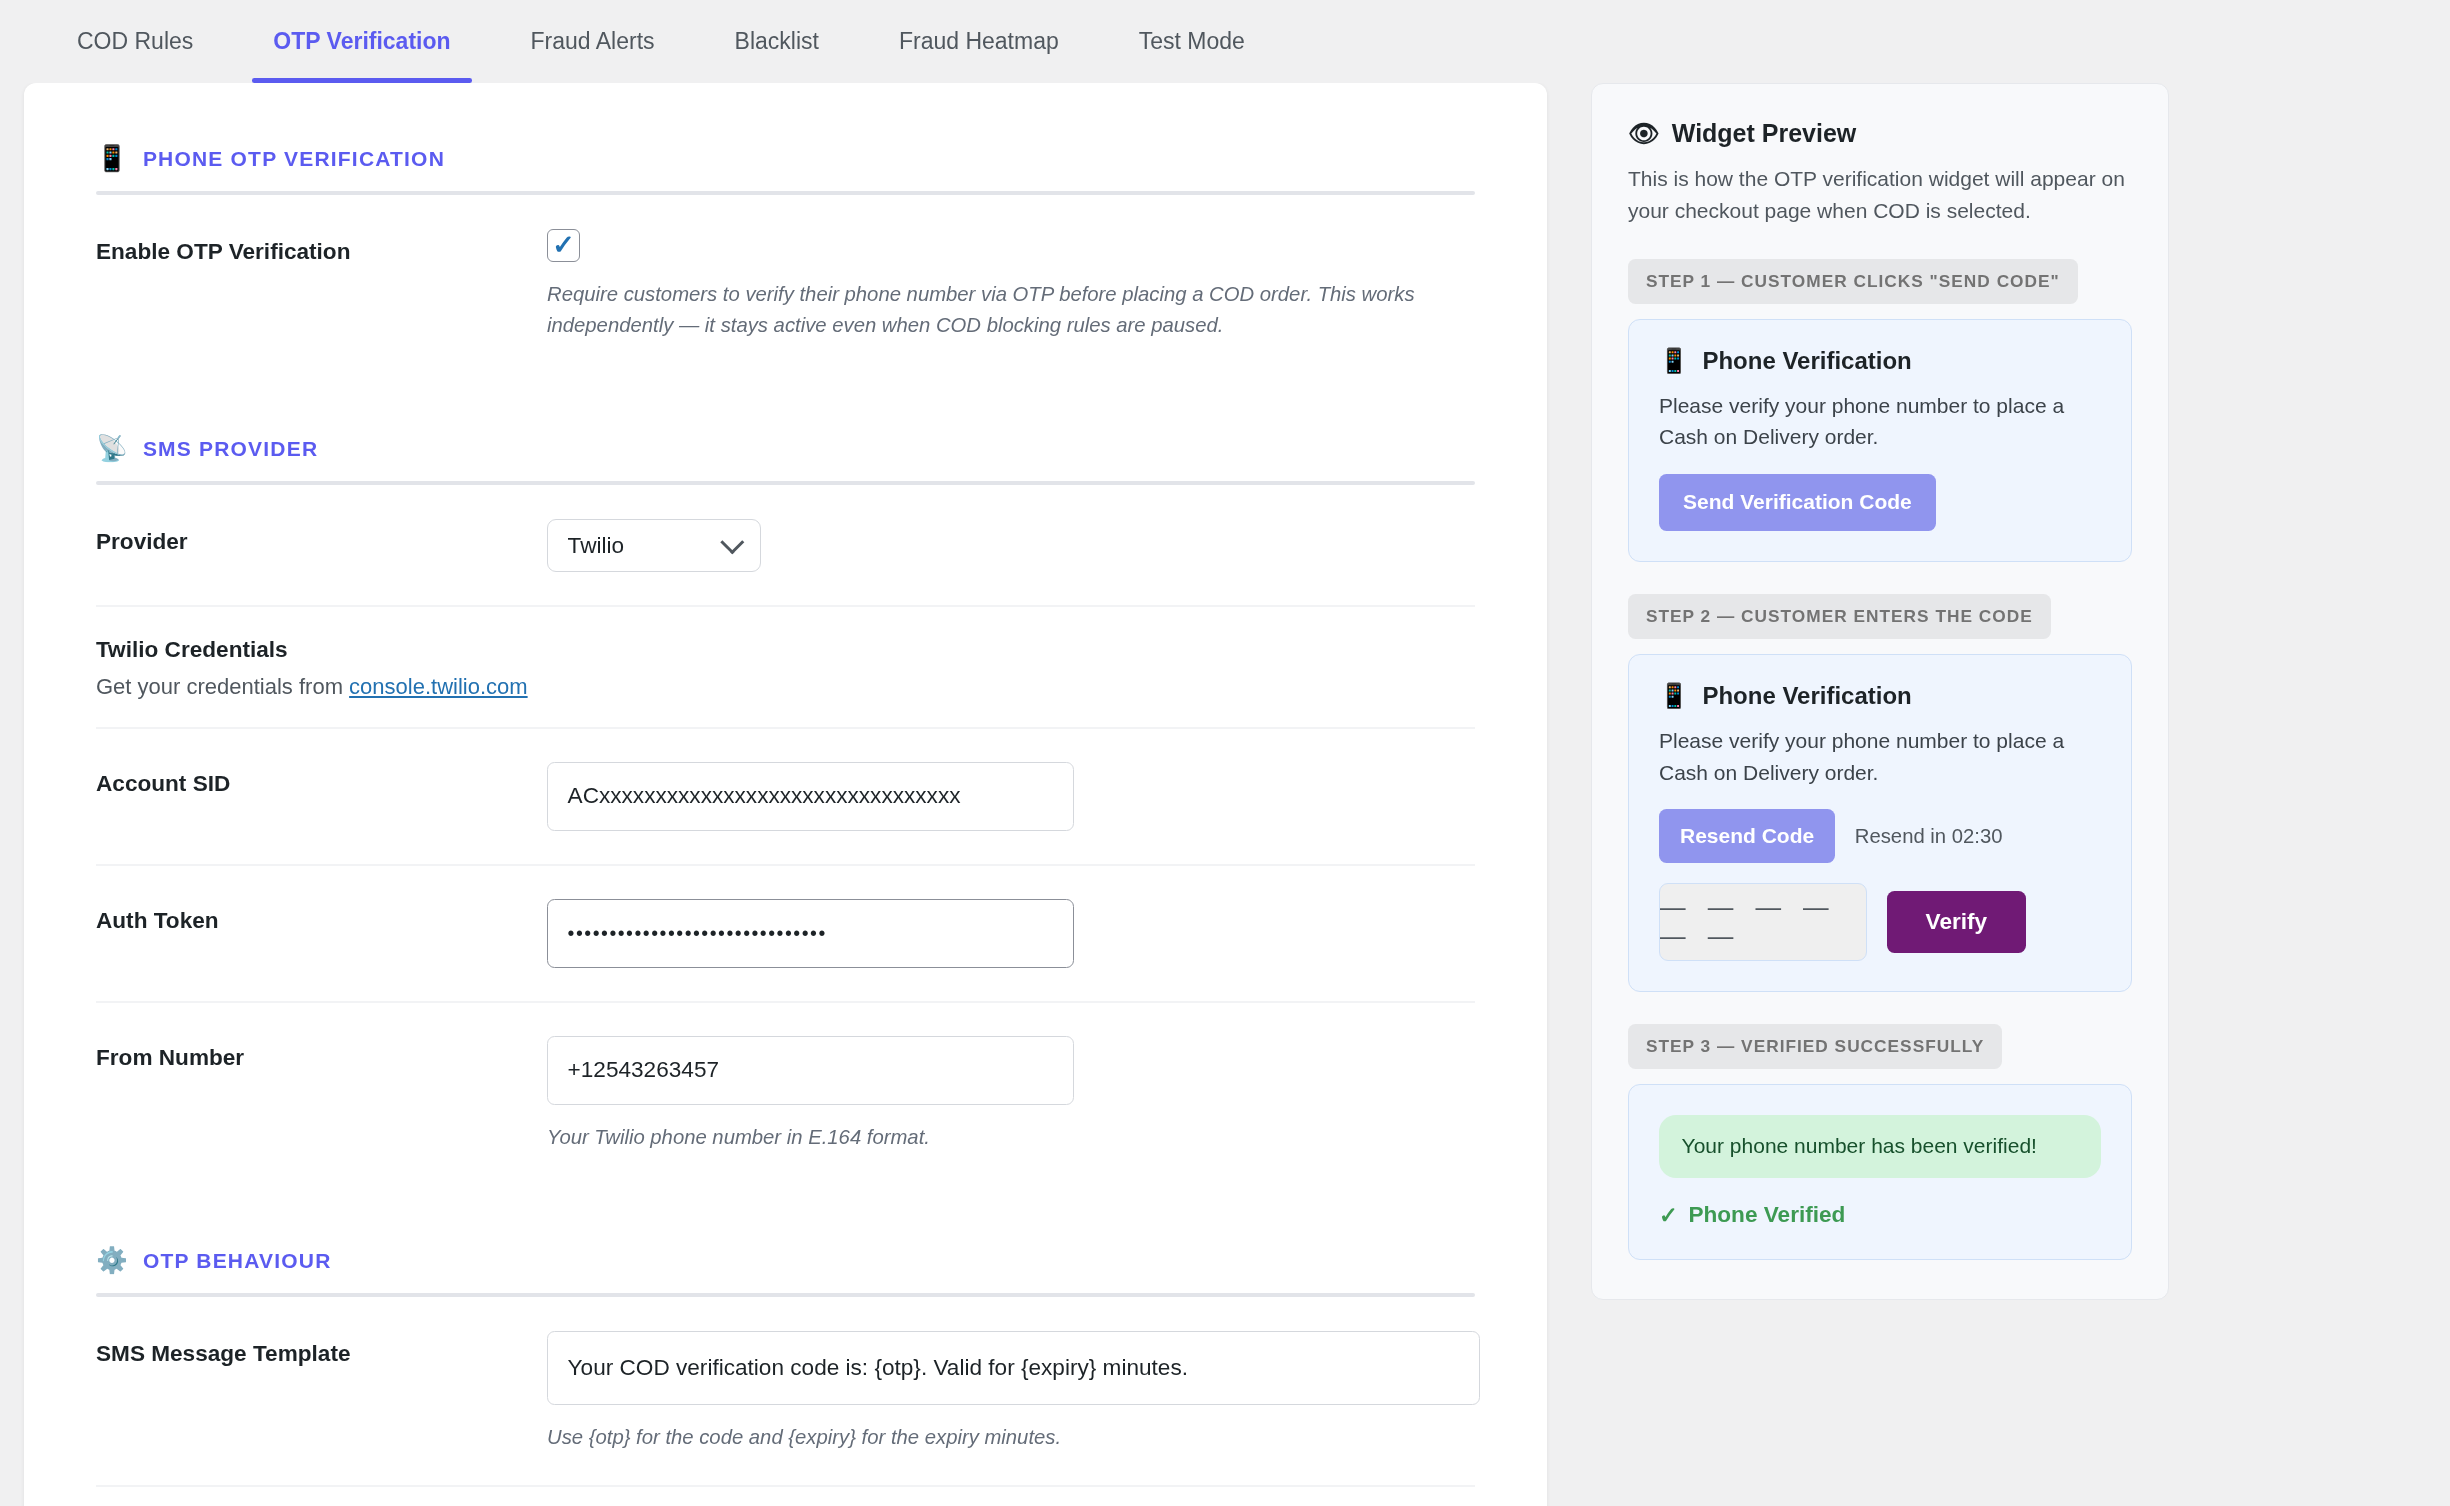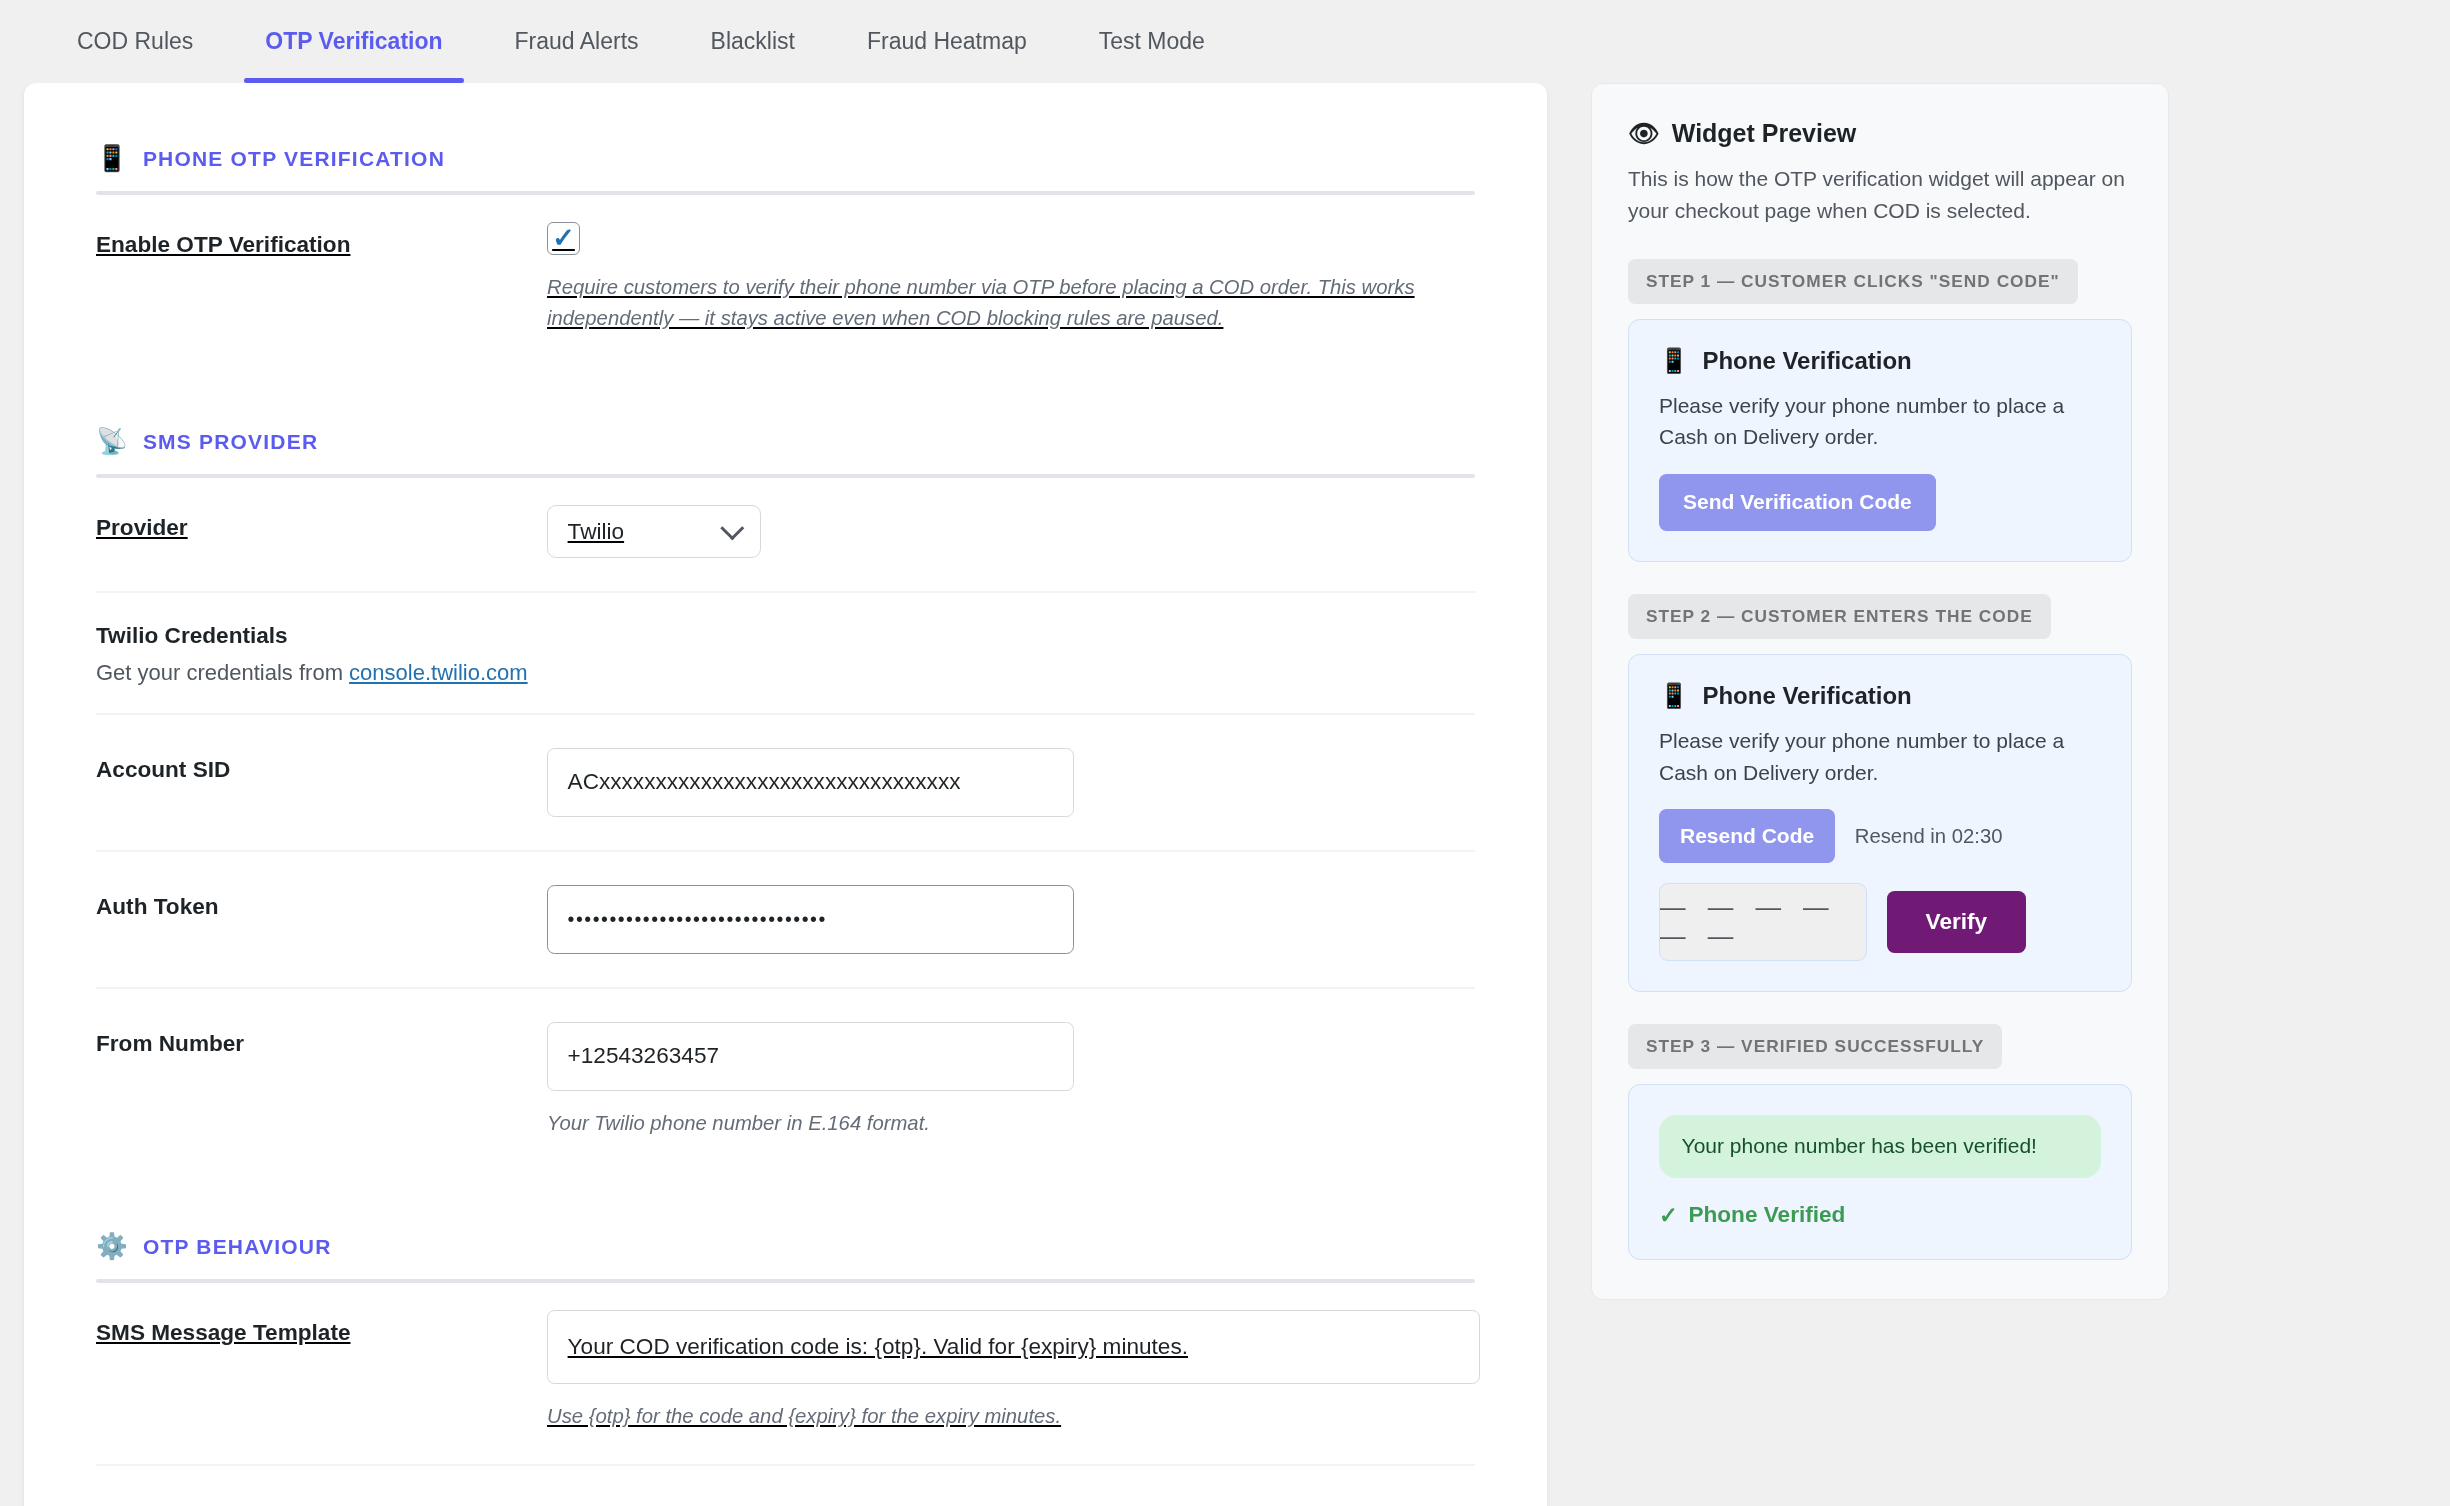--- a/index.html
+++ b/index.html
@@ -13,21 +13,21 @@
   }
 
   
   .tabbar {
     position: relative;
     height: 83px;
     background: #f0f0f1;
     display: flex;
     align-items: center;
     padding-left: 45px;
-    gap: 8px;
+    gap: 16px;
   }
   .tab {
     padding: 0 32px;
     height: 83px;
     display: flex;
     align-items: center;
     font-size: 23px;
     color: #50575e;
     position: relative;
     cursor: pointer;
@@ -84,21 +84,21 @@
   }
 
   
   .row {
     display: flex;
     align-items: flex-start;
     border-top: 2.3px solid #f2f3f5;
     padding: 33px 0 33px 0;
     min-height: 90px;
   }
-  .row.first { border-top: none; padding-top: 26px; text-decoration: underline; }
+  .row.first { border-top: none; padding-top: 33px; }
   .row-label {
     width: 451px;
     flex: 0 0 451px;
     font-size: 22.6px;
     font-weight: 700;
     color: #1d2327;
     padding-top: 7.5px;
     line-height: 1.35;
   }
   .row-field { flex: 1; display: flex; flex-direction: column; gap: 16.6px; }

